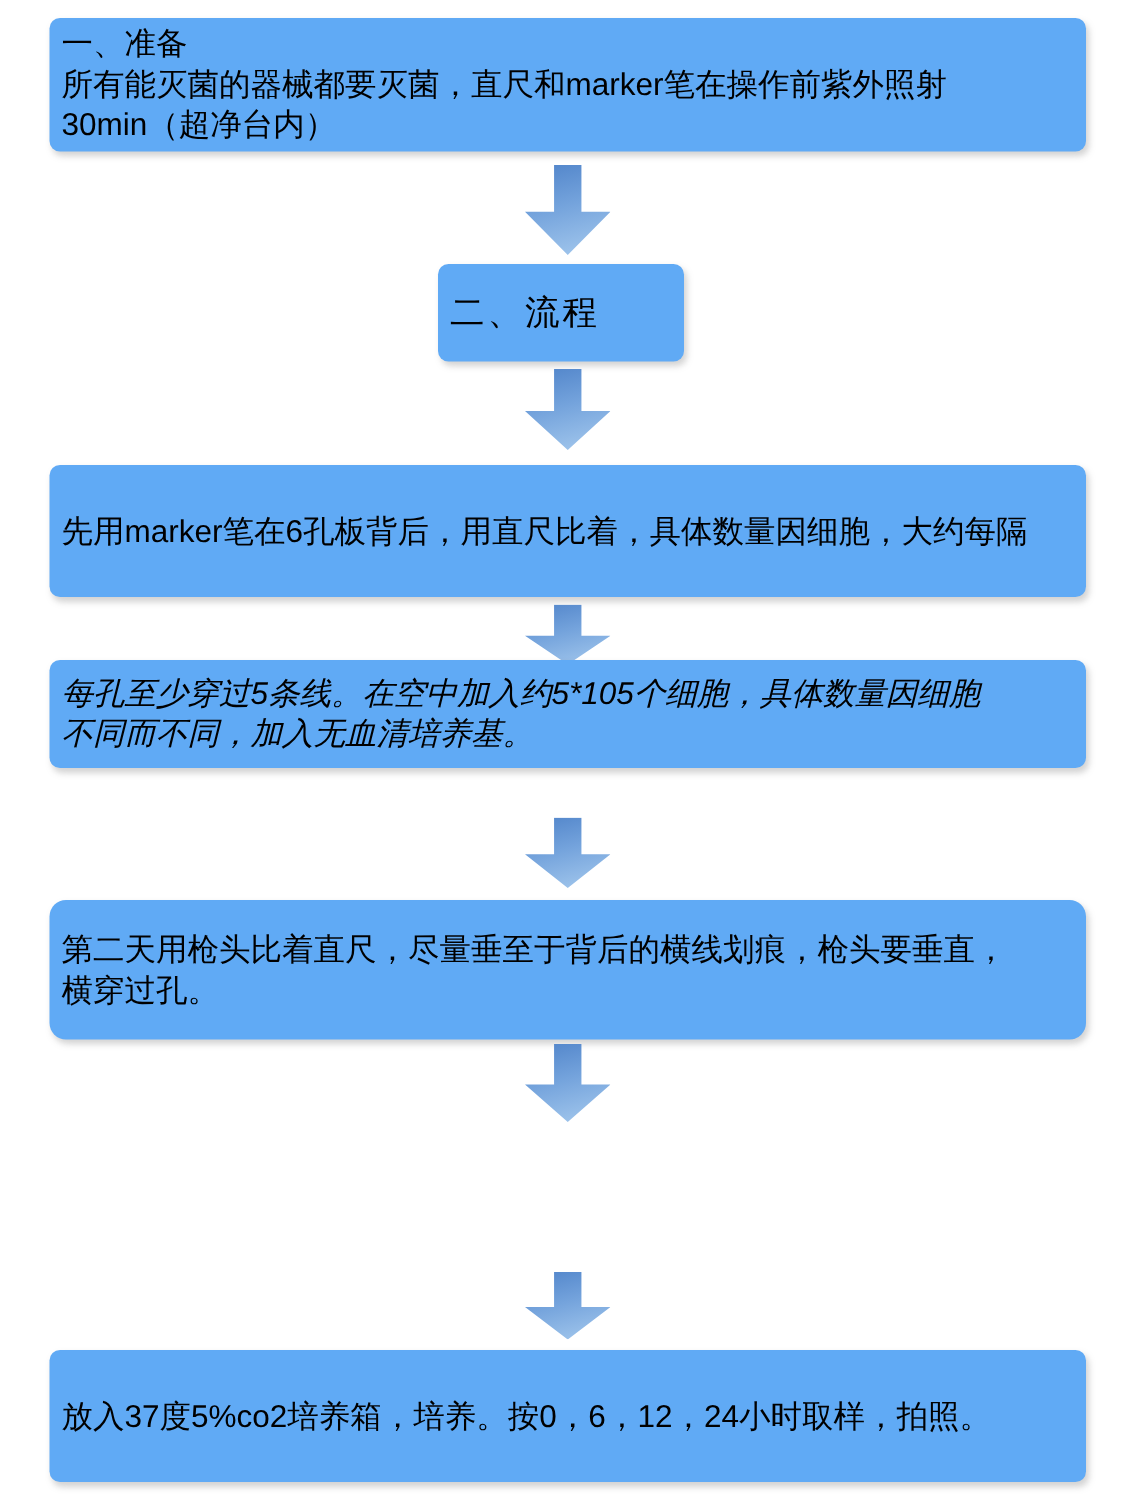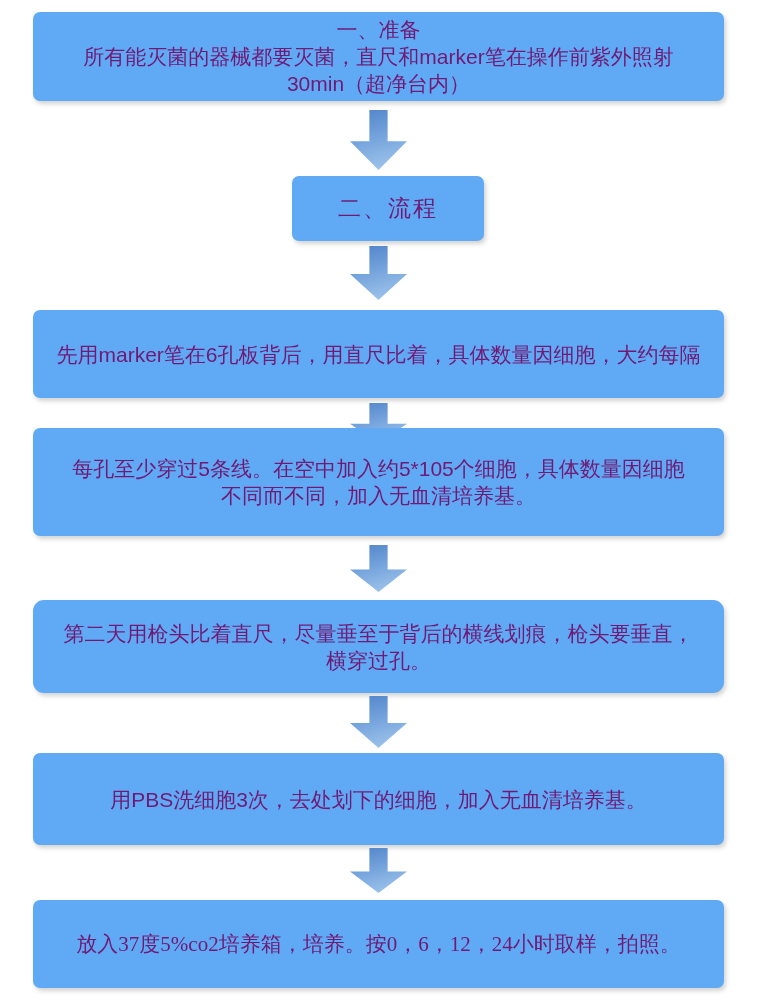--- a/index.html
+++ b/index.html
@@ -13,44 +13,43 @@
     height: 1000px;
     background: #ffffff;
     font-family: "Liberation Sans", "DejaVu Sans", sans-serif;
     overflow: hidden;
   }
   .step-box {
     position: absolute;
     box-sizing: border-box;
     background: #60aaf5;
     border-radius: 7px;
-    color: #701a75;
+    color: #000000;
     display: flex;
     flex-direction: column;
     align-items: center;
     justify-content: center;
-    text-align: center;
     font-size: 21px;
     line-height: 27px;
     padding: 2px 8px;
     box-shadow: 2px 3px 4px rgba(130,130,130,0.35);
   }
   .step-box .t-line {
     width: 100%;
     white-space: nowrap;
   }
   .step-box .t-line:empty { display: none; }
   .wide { left: 33px; width: 691px; }
   .box1 { top: 12px;  height: 89px; }
-  .box2 { left: 292px; width: 192px; top: 176px; height: 65px; font-size: 23px; letter-spacing: 2px; }
+  .box2 { left: 292px; width: 164px; top: 176px; height: 65px; font-size: 23px; letter-spacing: 2px; }
   .box3 { top: 310px; height: 88px; }
-  .box4 { top: 428px; height: 108px; }
+  .box4 { top: 440px; height: 72px; font-style: italic; }
   .box5 { top: 600px; height: 93px; border-radius: 11px; }
   .box6 { top: 753px; height: 92px; }
-  .box7 { top: 900px; height: 88px; font-family: Liberation Serif, serif; }
+  .box7 { top: 900px; height: 88px; }
   .down-arrow {
     position: absolute;
     left: 350px;
     width: 57px;
     background: linear-gradient(165deg, #4f83c9 0%, #74a3dc 45%, #a6caee 100%);
     clip-path: polygon(34% 0, 66% 0, 66% 52%, 100% 52%, 50% 100%, 0 52%, 34% 52%);
   }
   .arr1 { top: 110px; height: 60px; }
   .arr2 { top: 246px; height: 54px; }
   .arr3 { top: 403px; height: 40px; }
@@ -90,23 +89,20 @@
 
   <div class="down-arrow arr4"></div>
 
   <div class="step-box wide box5">
     <div class="t-line">第二天用枪头比着直尺，尽量垂至于背后的横线划痕，枪头要垂直，</div>
     <div class="t-line">横穿过孔。</div>
   </div>
 
   <div class="down-arrow arr5"></div>
 
-  <div class="step-box wide box6">
-    <div class="t-line">用PBS洗细胞3次，去处划下的细胞，加入无血清培养基。</div>
-  </div>
 
   <div class="down-arrow arr6"></div>
 
   <div class="step-box wide box7">
     <div class="t-line">放入37度5%co2培养箱，培养。按0，6，12，24小时取样，拍照。</div>
   </div>
 
 </div>
 
 </body></html>

